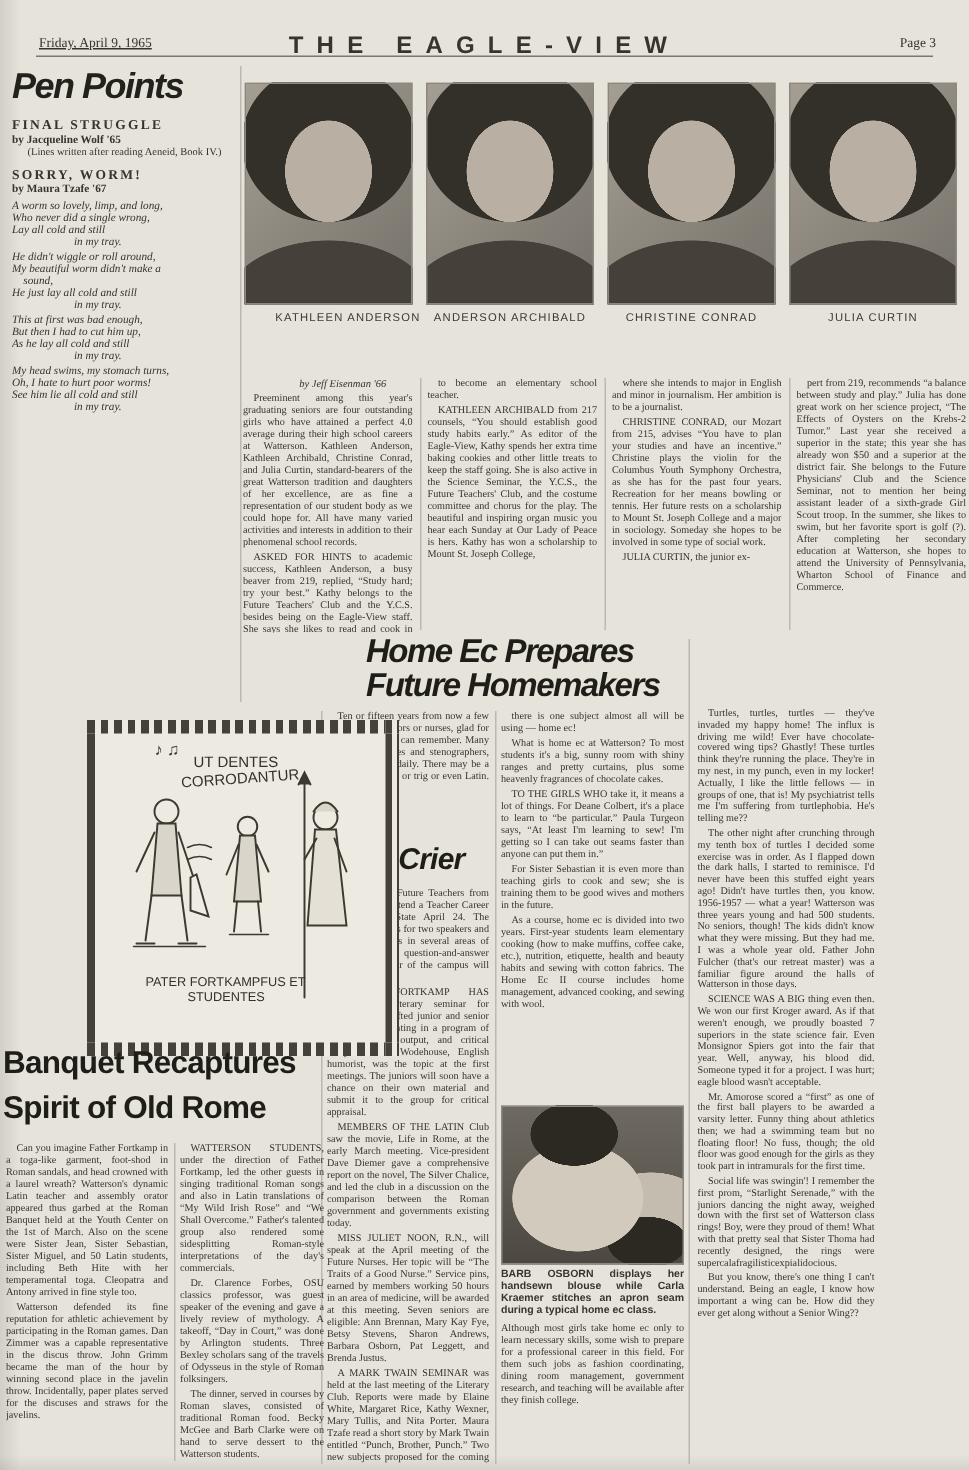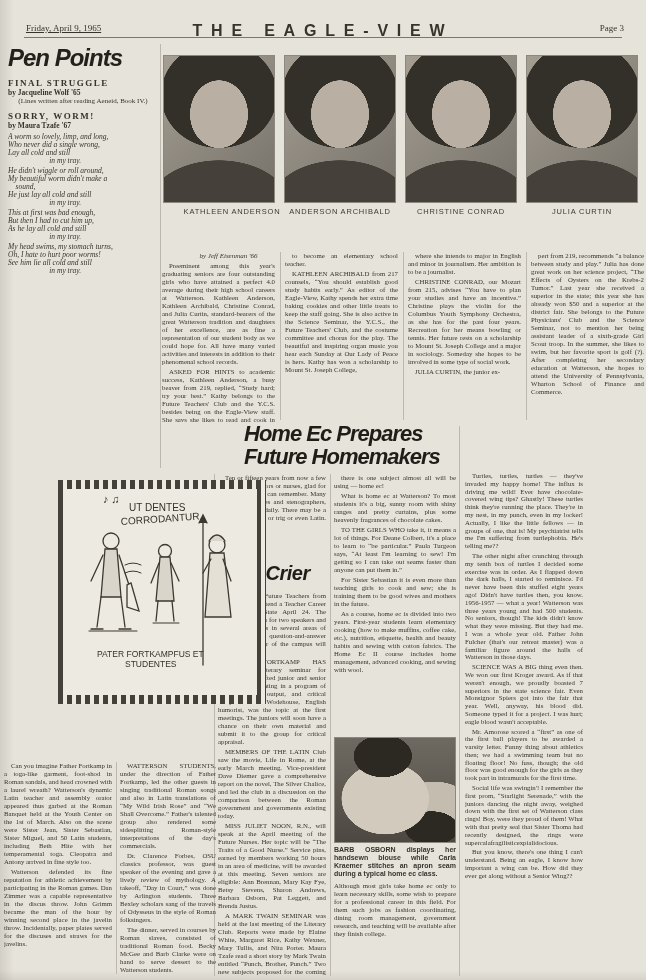--- a/index.html
+++ b/index.html
@@ -218,20 +218,22 @@
         <path d="M58 76 Q66 72 74 76 M58 84 Q66 80 74 84" stroke-width="1"></path>
       </g>
       <text x="62" y="22" font-size="10" font-family="Liberation Sans, sans-serif" fill="#34312a">UT DENTES</text>
       <text x="54" y="36" font-size="10" font-family="Liberation Sans, sans-serif" fill="#34312a" transform="rotate(-4 54 36)">CORRODANTUR..</text>
       <text x="36" y="14" font-size="11" fill="#34312a">♪  ♫</text>
       <text x="30" y="168" font-size="8.5" font-family="Liberation Sans, sans-serif" fill="#34312a">PATER FORTKAMPFUS ET</text>
       <text x="58" y="178" font-size="8.5" font-family="Liberation Sans, sans-serif" fill="#34312a">STUDENTES</text>
     </svg>
   </div>
 
+  <div class="abs banq-hl sans">Banquet Recaptures
+Spirit of Old Rome</div>
   <div class="abs bcol1">
       <div class="para">Can you imagine Father Fortkamp in a toga-like garment, foot-shod in Roman sandals, and head crowned with a laurel wreath? Watterson's dynamic Latin teacher and assembly orator appeared thus garbed at the Roman Banquet held at the Youth Center on the 1st of March. Also on the scene were Sister Jean, Sister Sebastian, Sister Miguel, and 50 Latin students, including Beth Hite with her temperamental toga. Cleopatra and Antony arrived in fine style too.</div>
       <div class="para">Watterson defended its fine reputation for athletic achievement by participating in the Roman games. Dan Zimmer was a capable representative in the discus throw. John Grimm became the man of the hour by winning second place in the javelin throw. Incidentally, paper plates served for the discuses and straws for the javelins.</div>
     </div>
   <div class="abs bcol2">
       <div class="para">WATTERSON STUDENTS, under the direction of Father Fortkamp, led the other guests in singing traditional Roman songs and also in Latin translations of “My Wild Irish Rose” and “We Shall Overcome.” Father's talented group also rendered some sidesplitting Roman-style interpretations of the day's commercials.</div>
       <div class="para">Dr. Clarence Forbes, OSU classics professor, was guest speaker of the evening and gave a lively review of mythology. A takeoff, “Day in Court,” was done by Arlington students. Three Bexley scholars sang of the travels of Odysseus in the style of Roman folksingers.</div>
       <div class="para">The dinner, served in courses by Roman slaves, consisted of traditional Roman food. Becky McGee and Barb Clarke were on hand to serve dessert to the Watterson students.</div>
     </div>
   <div class="abs colrule" style="left:116px;top:762px;height:212px;"></div>

